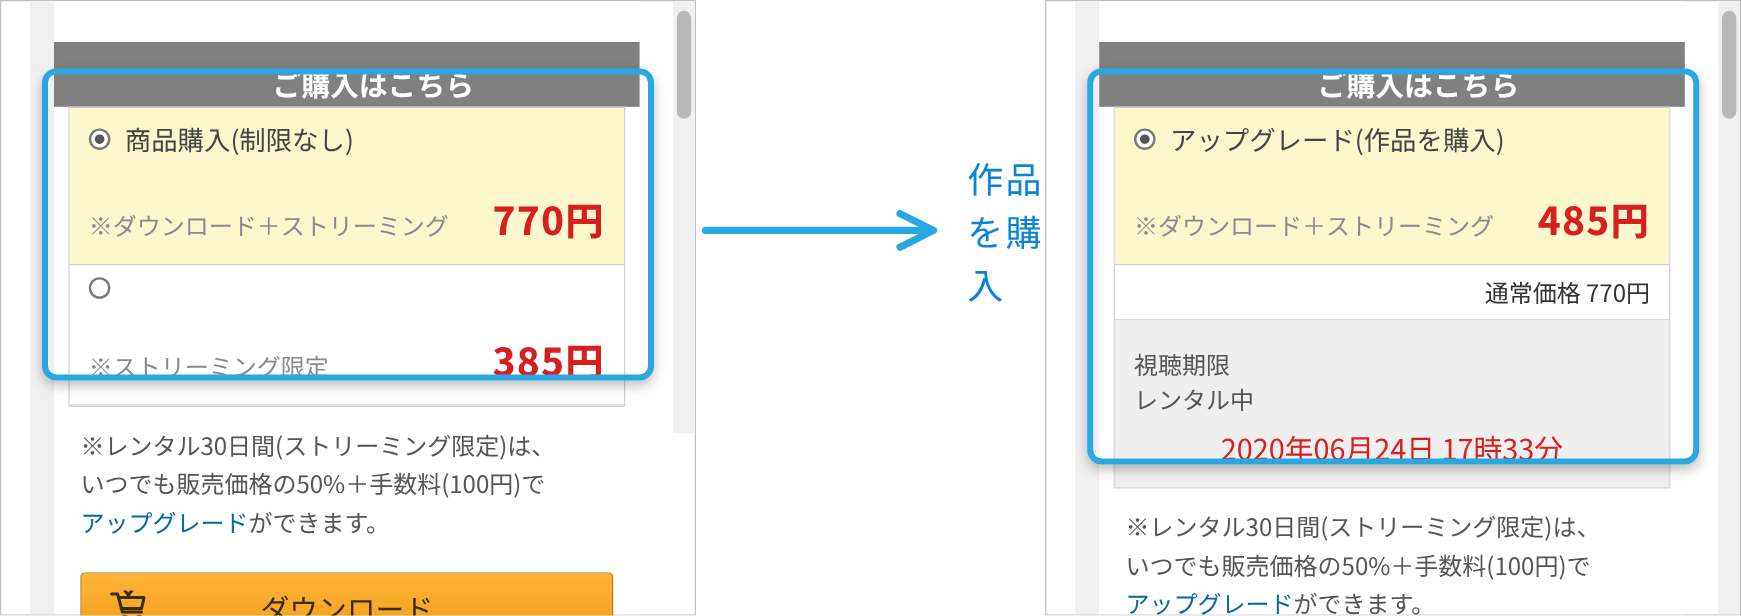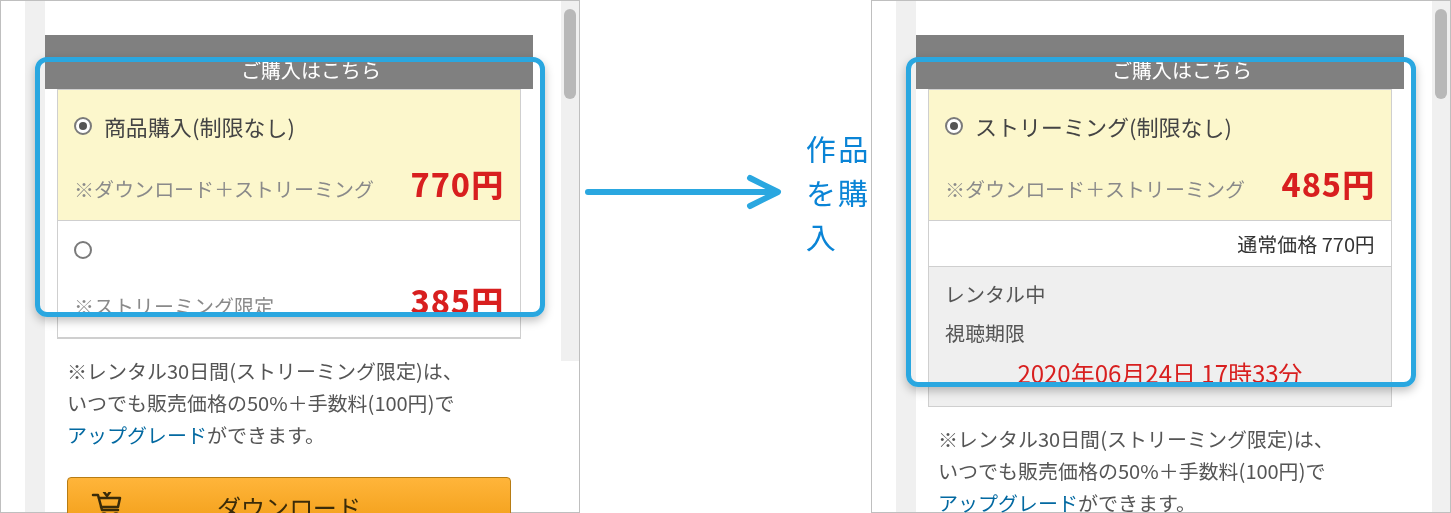--- a/index.html
+++ b/index.html
@@ -30,33 +30,33 @@
     background: #ffffff;
   }
   .grayband {
     display: flex;
     align-items: flex-start;
     justify-content: center;
     height: 54px;
     margin-top: 34px;
     background: #808080;
     color: #ffffff;
-    font-size: 20px;
-    font-weight: 400;
+    font-size: 24px;
+    font-weight: 700;
     overflow: hidden;
     line-height: 70px;
     padding-left: 44px;
   }
   .card {
     margin: 0 12px 16px 12px;
     border: 1px solid #cfcfcf;
     background: #ffffff;
   }
   .opt {
-    padding: 20px 16px 14px 16px;
+    padding: 10px 16px 14px 16px;
     border-bottom: 1px solid #cfcfcf;
     position: relative;
   }
   .opt.sel { background: #fcf7cc; }
   .opt-row1 {
     display: flex;
     align-items: center;
     gap: 12px;
     font-size: 22px;
     color: #444;
@@ -71,21 +71,21 @@
   }
   .radio.on::after {
     content: "";
     width: 8px; height: 8px;
     background: #555; border-radius: 50%;
   }
   .opt-row2 {
     display: flex;
     justify-content: space-between;
     align-items: baseline;
-    margin-top: 18px;
+    margin-top: 28px;
   }
   .sub { color: #8a8a8a; font-size: 20px; }
   .price {
     color: #d81f1f;
     font-weight: 800;
     font-size: 32px;
     letter-spacing: 1px;
   }
   .reg-row {
     text-align: right;
@@ -246,33 +246,33 @@
 <div class="side right">
   <div class="left-gut"></div>
 
   <div class="inner-col">
     <div class="grayband">ご購入はこちら</div>
 
     <div class="card">
       <div class="opt sel">
         <div class="opt-row1">
           <span class="radio on"></span>
-          <span>ストリーミング(制限なし)</span>
+          <span>アップグレード(作品を購入)</span>
         </div>
         <div class="opt-row2">
           <span class="sub">※ダウンロード＋ストリーミング</span>
           <span class="price">485円</span>
         </div>
       </div>
 
       <div class="reg-row">通常価格 770円</div>
 
       <div class="status-box">
+        <div class="lab" style="margin-top:10px">視聴期限</div>
         <div class="lab">レンタル中</div>
-        <div class="lab" style="margin-top:10px">視聴期限</div>
         <div class="deadline">2020年06月24日 17時33分</div>
       </div>
     </div>
 
     <div class="note">
       <span>※レンタル30日間(ストリーミング限定)は、</span><br>
       <span>いつでも販売価格の50%＋手数料(100円)で</span><br>
       <span class="up">アップグレード</span><span>ができます。</span>
     </div>
   </div>

